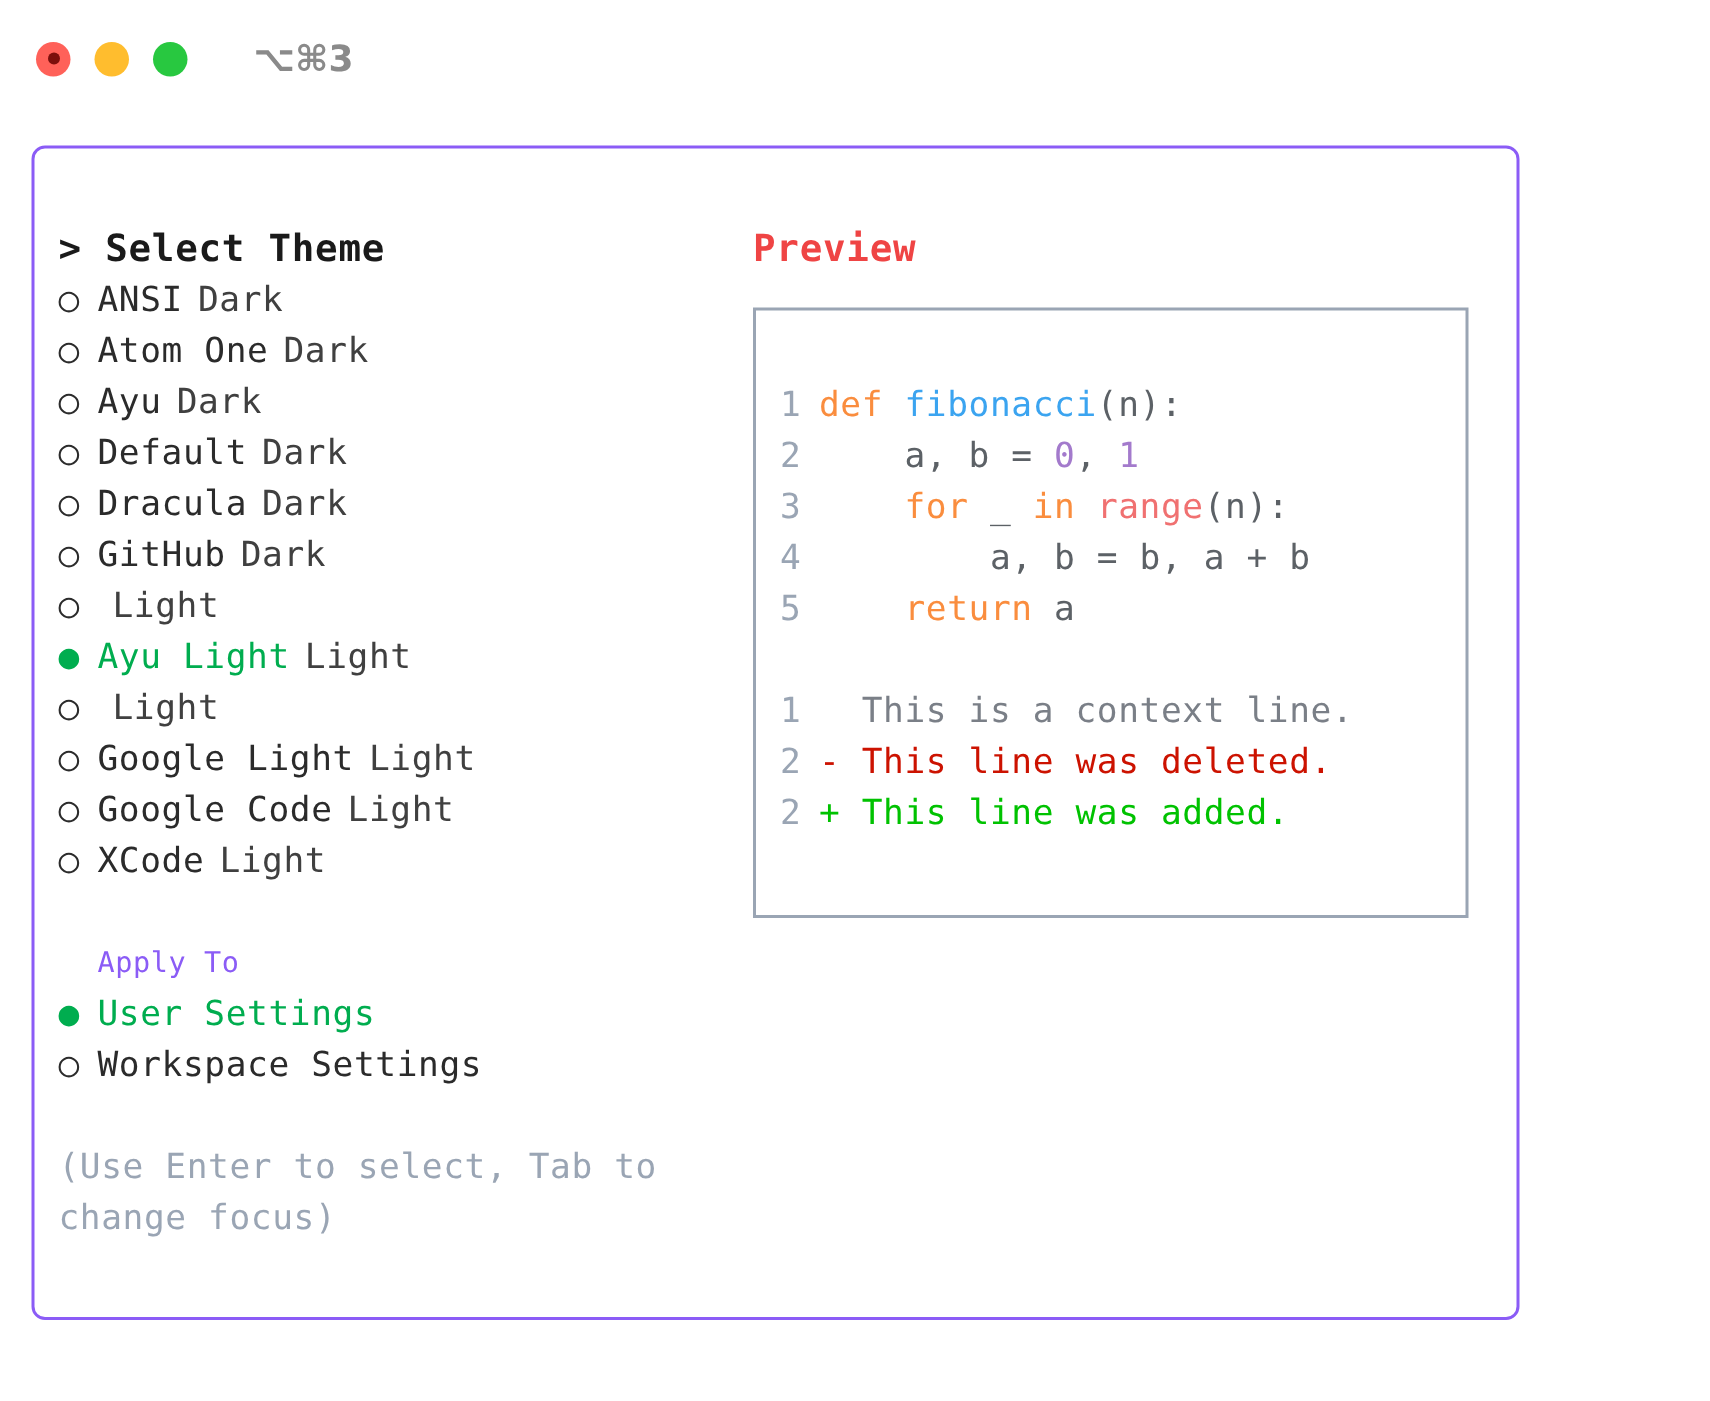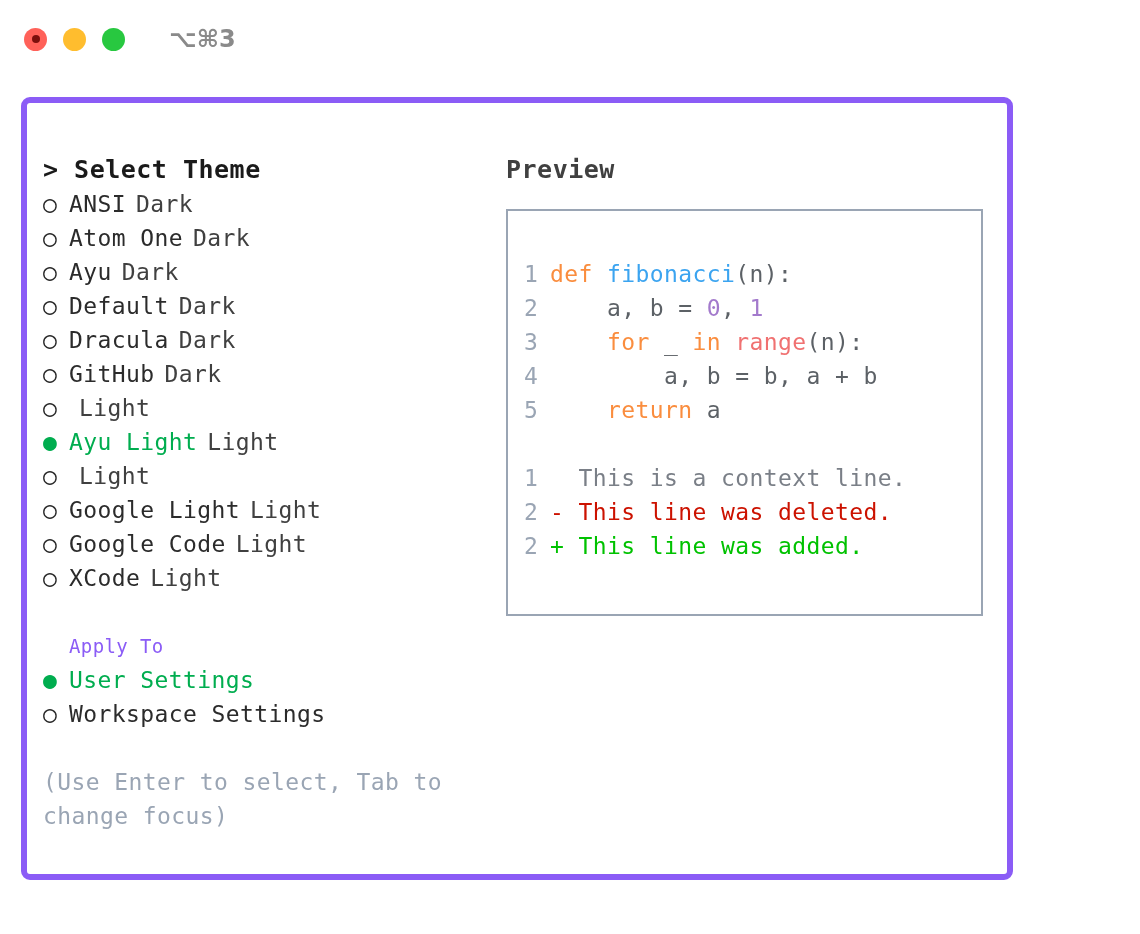--- a/index.html
+++ b/index.html
@@ -67,21 +67,21 @@
     font-family: "DejaVu Sans", "Liberation Sans", sans-serif;
   }
 
   
   .panel {
     position: absolute;
     left: 21px;
     top: 97px;
     width: 992px;
     height: 783px;
-    border: 6px solid #8b5cf6;
+    border: 2px solid #8b5cf6;
     border-radius: 9px;
     box-sizing: border-box;
     background: #ffffff;
   }
 
   .cols {
     position: absolute;
     left: 0; top: 0;
     width: 100%; height: 100%;
   }
@@ -149,21 +149,21 @@
   
   .right {
     position: absolute;
     left: 479px;
     top: 50px;
     width: 500px;
   }
   .preview-head {
     font-size: 25px;
     font-weight: bold;
-    color: #404040;
+    color: #ef4444;
     line-height: 34px;
     letter-spacing: 0.5px;
   }
   .codebox {
     margin-top: 22px;
     width: 477px;
     height: 407px;
     border: 2px solid #9aa5b4;
     box-sizing: border-box;
     background: #ffffff;

